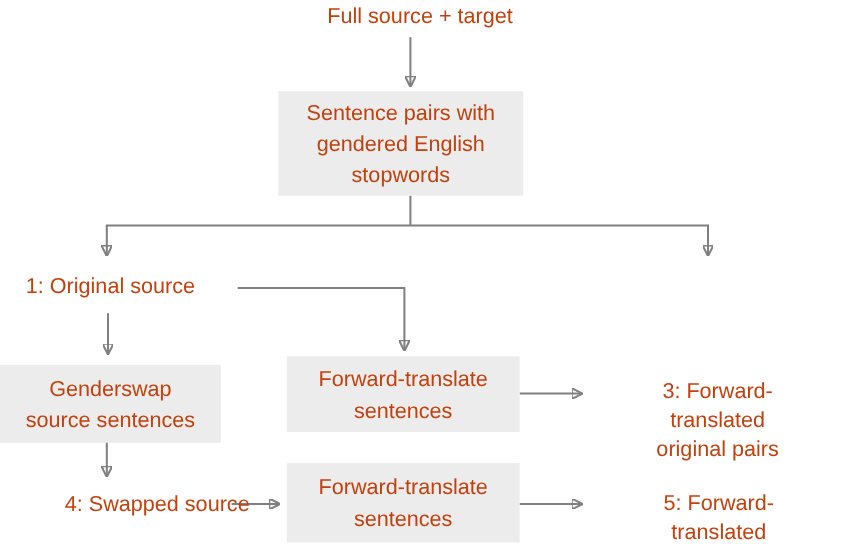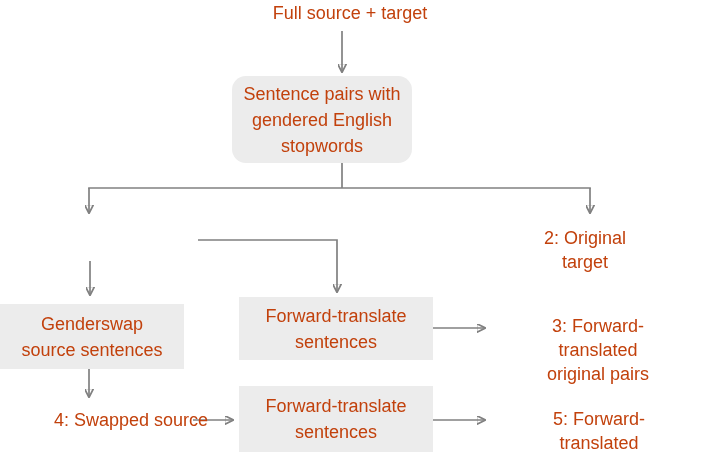--- a/index.html
+++ b/index.html
@@ -67,26 +67,26 @@
     <path d="M198,240 H337 V292" marker-end="url(#ah)"></path>
     <path d="M90,261 V295" marker-end="url(#ah)"></path>
     <path d="M89,365 V397" marker-end="url(#ah)"></path>
     <path d="M193,420 H233" marker-end="url(#ah)"></path>
     <path d="M433,328 H485" marker-end="url(#ah)"></path>
     <path d="M433,420 H485" marker-end="url(#ah)"></path>
   </svg>
 
   <div class="lbl" style="left:350px; top:1px;">Full source + target</div>
 
-  <div class="gbox" style="left:232px; top:76px; width:180px; height:87px;border-radius:14px;">Sentence pairs with
+  <div class="gbox" style="left:232px; top:76px; width:204px; height:87px;">Sentence pairs with
 gendered English
 stopwords</div>
 
+  <div class="lbl" style="left:92px; top:226px;">1: Original source</div>
 
-  <div class="lbl" style="left:585px; top:226px;">2: Original target</div>
 
   <div class="gbox" style="left:0px; top:304px; width:184px; height:65px;">Genderswap
 source sentences</div>
 
   <div class="gbox" style="left:239px; top:297px; width:194px; height:63px;">Forward-translate
 sentences</div>
 
   <div class="lbl" style="left:598px; top:314px;">3: Forward-translated
 original pairs</div>
 

